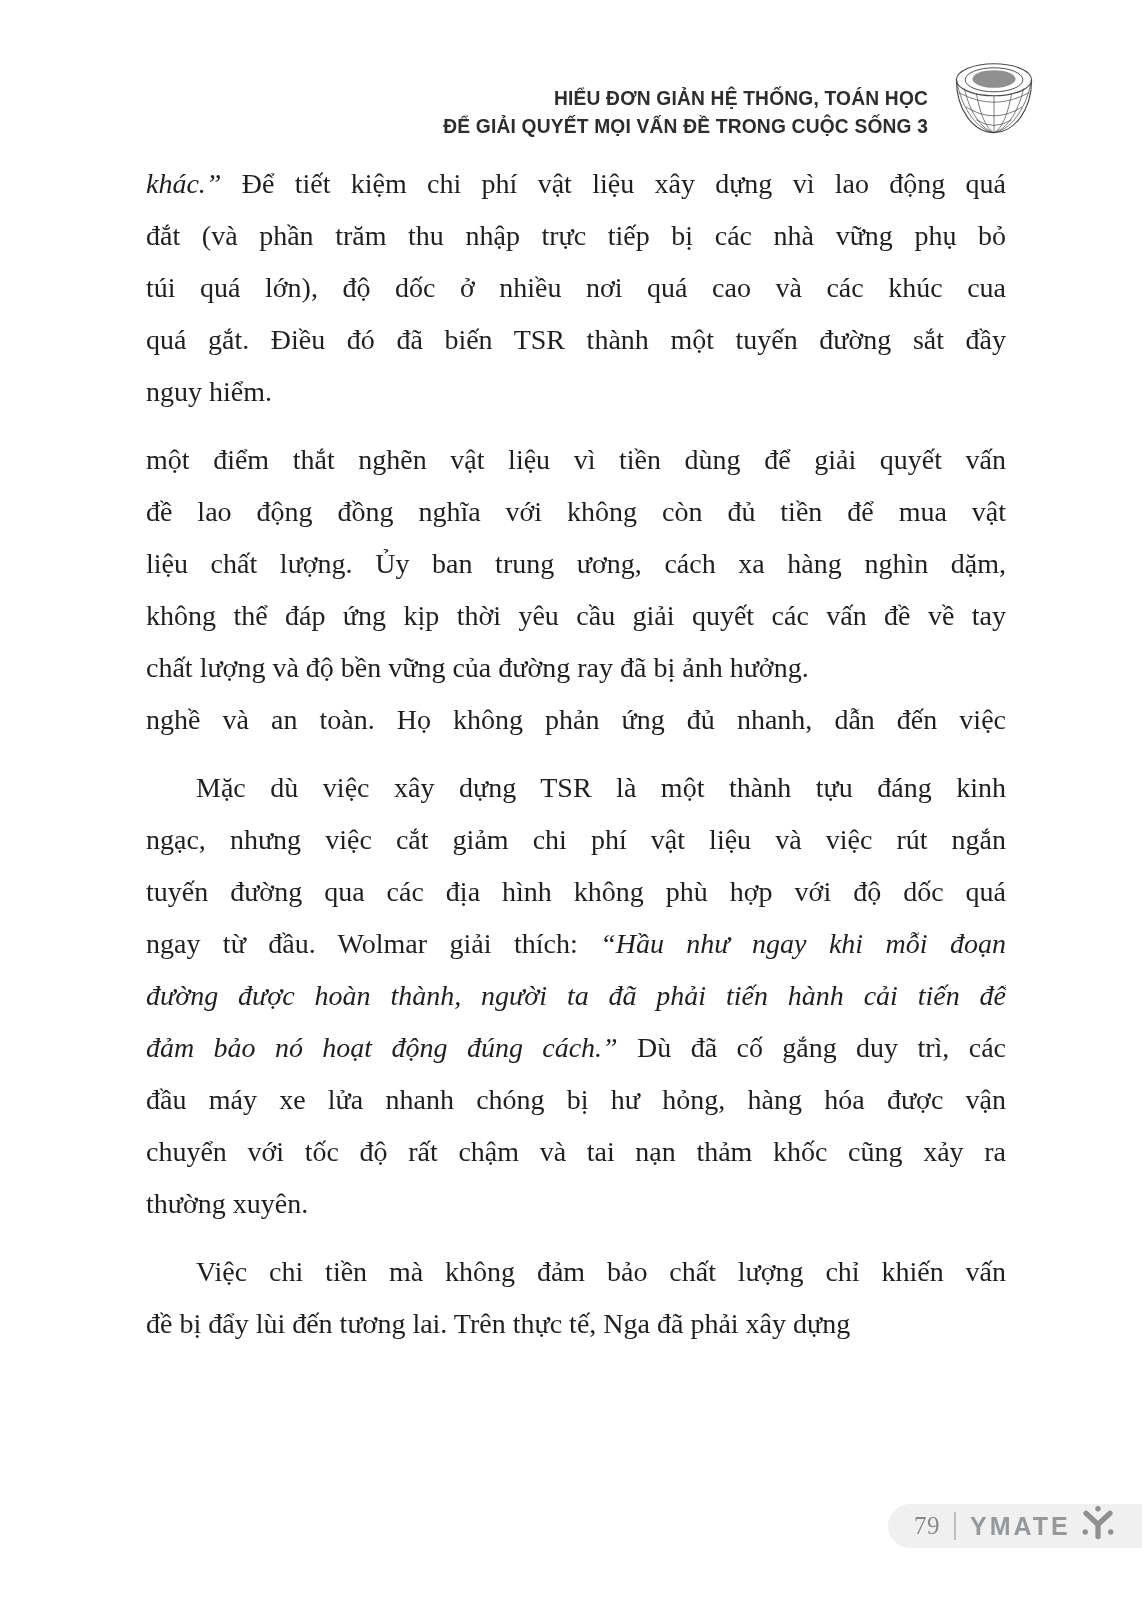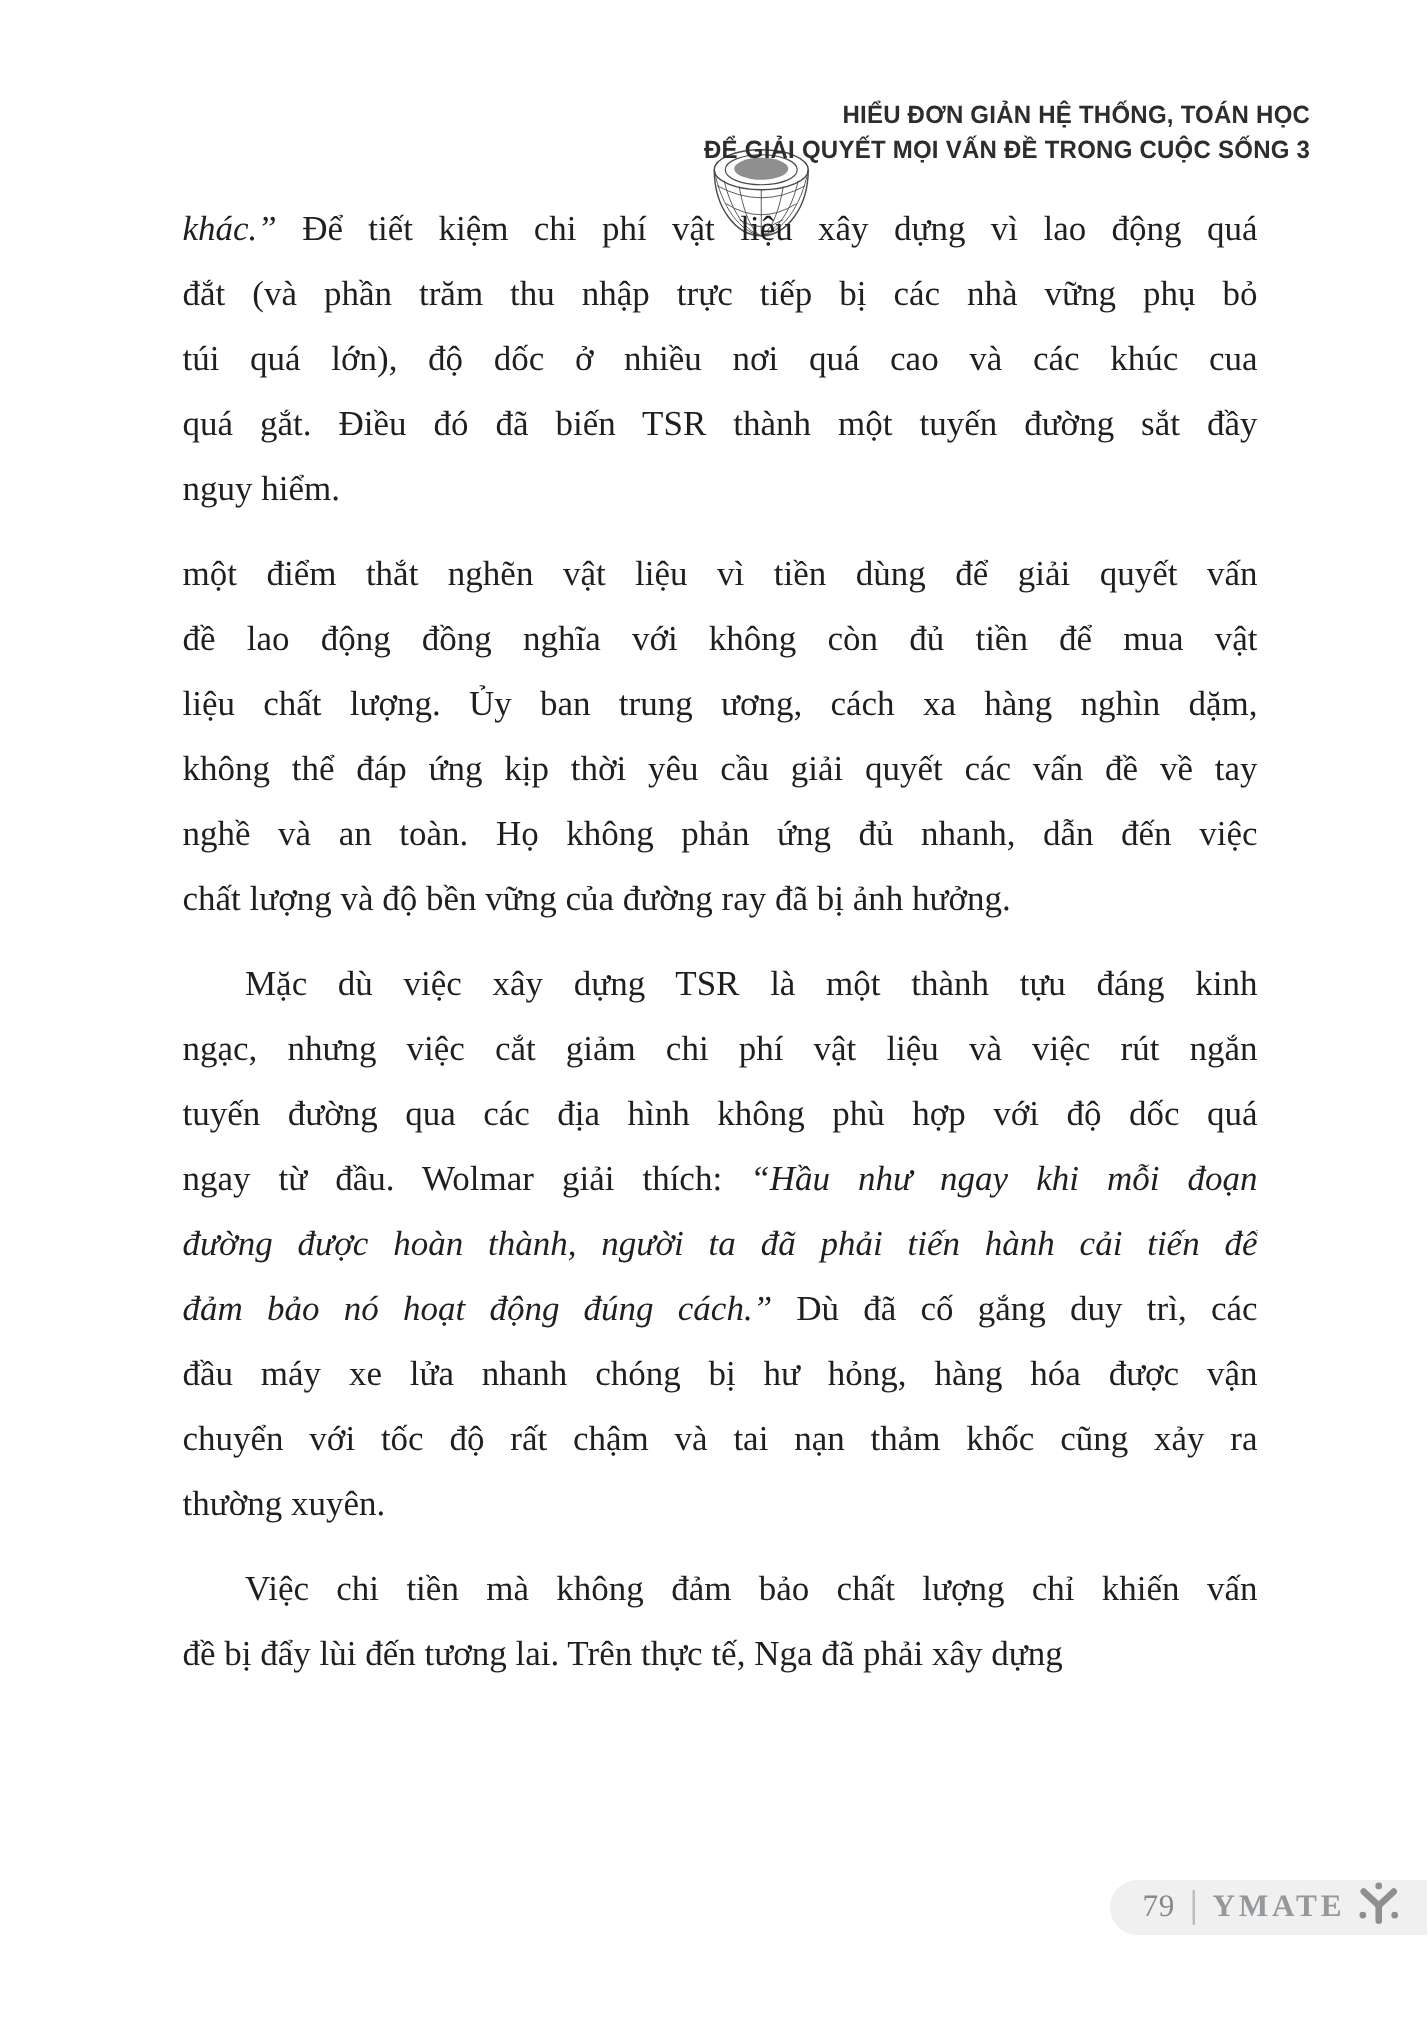--- a/index.html
+++ b/index.html
@@ -7,22 +7,22 @@
     position:relative;
     width:1142px;height:1615px;
     background:#ffffff;
     overflow:hidden;
     font-family:"Liberation Serif","DejaVu Serif",serif;
     color:#1f1f1f;
   }
 
   
   #page-header{
-    position:absolute;top:78px;right:94px;
-    display:flex;align-items:flex-start;flex-direction:column;
+    position:absolute;top:78px;right:108px;
+    display:flex;align-items:flex-end;
   }
   #book-title{
     text-align:right;
     font-family:"Liberation Sans","DejaVu Sans",sans-serif;
     font-weight:700;
     font-size:20px;line-height:28px;
     color:#2d2d2d;
     letter-spacing:.2px;
     transform:scaleX(.96);transform-origin:right top;
   }
@@ -52,21 +52,21 @@
     padding-left:26px;box-sizing:border-box;
     font-family:"Liberation Sans","DejaVu Sans",sans-serif;
   }
   #page-number{
     font-size:25px;color:#87898c;letter-spacing:.5px;font-family:Liberation Serif, serif;
   }
   #footer-divider{
     width:2px;height:28px;background:#bcbfc2;margin:0 14px 0 14px;
   }
   #footer-brand{
-    font-size:25px;font-weight:700;color:#96999c;letter-spacing:3px;font-family:Liberation Serif, serif;
+    font-size:25px;font-weight:700;color:#96999c;letter-spacing:3px;
   }
   #ymate-logo{margin-left:10px;margin-top:-2px;}
 </style>
 </head>
 <body>
 
 <div id="page">
 
   <div id="page-header">
     <div id="book-title">
@@ -105,22 +105,22 @@
         <div class="line"><span>đắt (và phần trăm thu nhập trực tiếp bị các nhà vững phụ bỏ</span></div>
         <div class="line"><span>túi quá lớn), độ dốc ở nhiều nơi quá cao và các khúc cua</span></div>
         <div class="line"><span>quá gắt. Điều đó đã biến TSR thành một tuyến đường sắt đầy</span></div>
         <div class="line last"><span>nguy hiểm.</span></div>
       </div>
       <div class="para">
         <div class="line"><span>một điểm thắt nghẽn vật liệu vì tiền dùng để giải quyết vấn</span></div>
         <div class="line"><span>đề lao động đồng nghĩa với không còn đủ tiền để mua vật</span></div>
         <div class="line"><span>liệu chất lượng. Ủy ban trung ương, cách xa hàng nghìn dặm,</span></div>
         <div class="line"><span>không thể đáp ứng kịp thời yêu cầu giải quyết các vấn đề về tay</span></div>
+        <div class="line last"><span>chất lượng và độ bền vững của đường ray đã bị ảnh hưởng.</span></div>
         <div class="line"><span>nghề và an toàn. Họ không phản ứng đủ nhanh, dẫn đến việc</span></div>
-        <div class="line last"><span>chất lượng và độ bền vững của đường ray đã bị ảnh hưởng.</span></div>
       </div>
       <div class="para">
         <div class="line indent"><span>Mặc dù việc xây dựng TSR là một thành tựu đáng kinh</span></div>
         <div class="line"><span>ngạc, nhưng việc cắt giảm chi phí vật liệu và việc rút ngắn</span></div>
         <div class="line"><span>tuyến đường qua các địa hình không phù hợp với độ dốc quá</span></div>
         <div class="line"><span>ngay từ đầu. Wolmar giải thích: </span><span class="it">“Hầu như ngay khi mỗi đoạn</span></div>
         <div class="line"><span class="it">đường được hoàn thành, người ta đã phải tiến hành cải tiến để</span></div>
         <div class="line"><span class="it">đảm bảo nó hoạt động đúng cách.”</span><span> Dù đã cố gắng duy trì, các</span></div>
         <div class="line"><span>đầu máy xe lửa nhanh chóng bị hư hỏng, hàng hóa được vận</span></div>
         <div class="line"><span>chuyển với tốc độ rất chậm và tai nạn thảm khốc cũng xảy ra</span></div>

